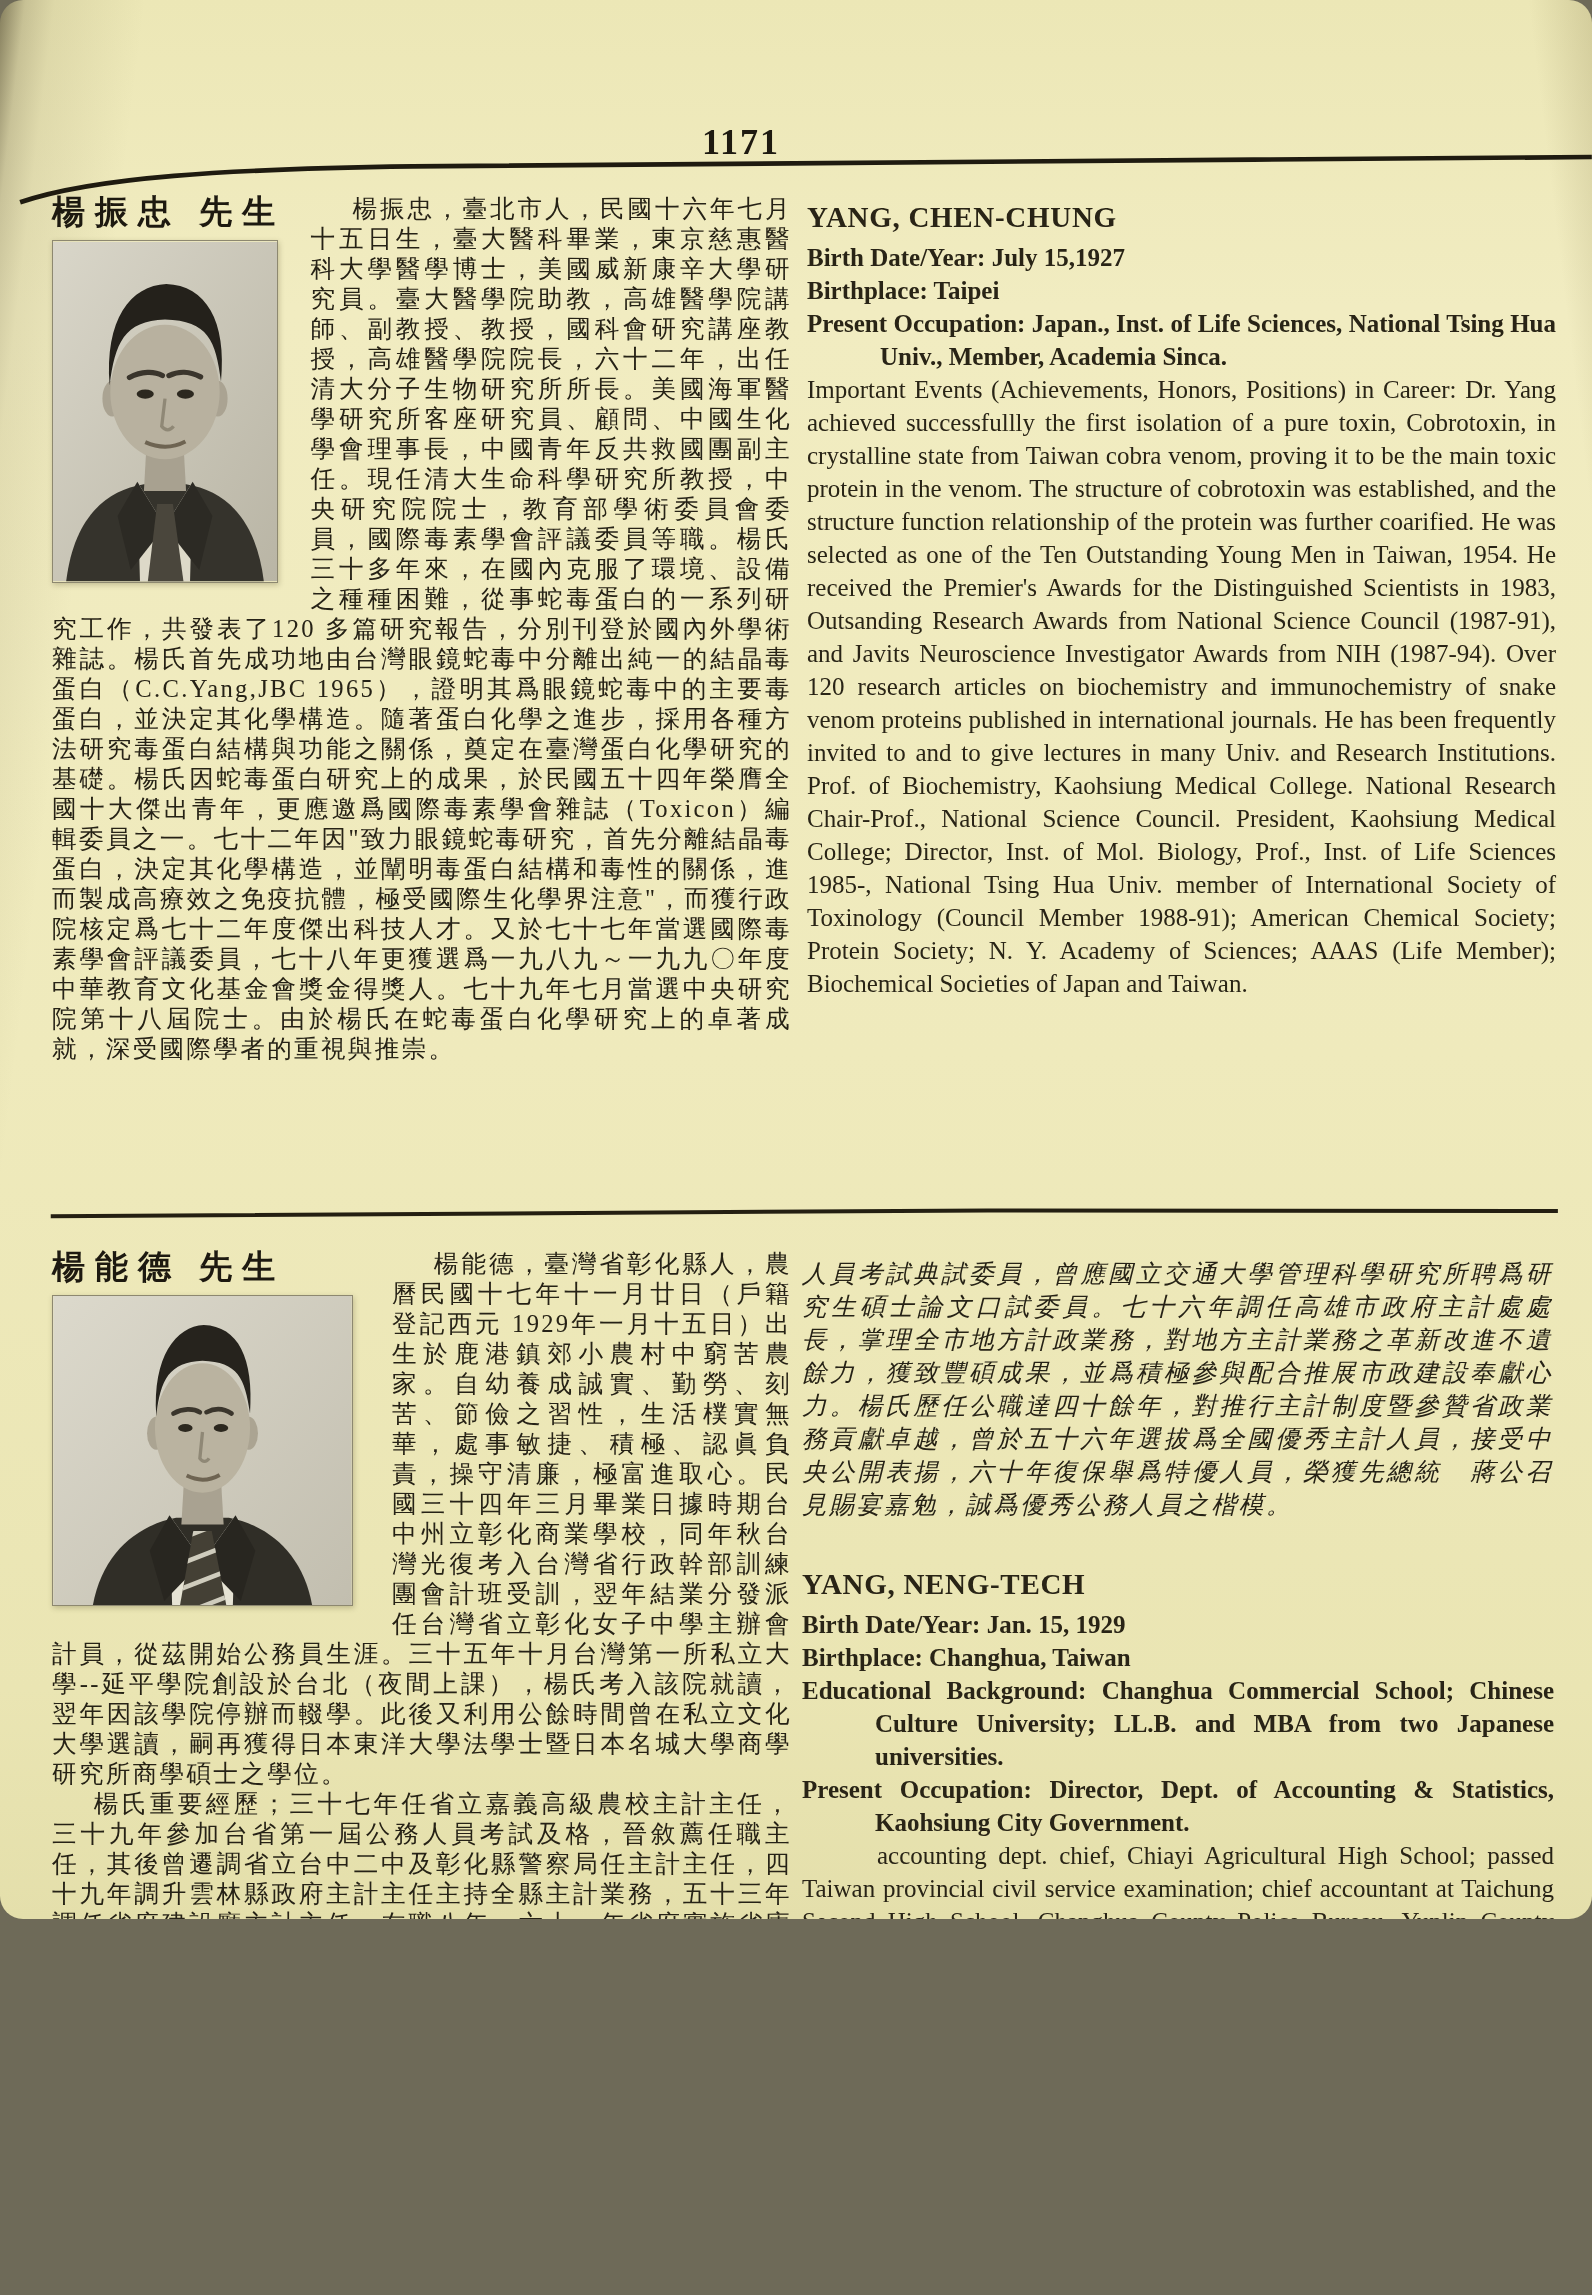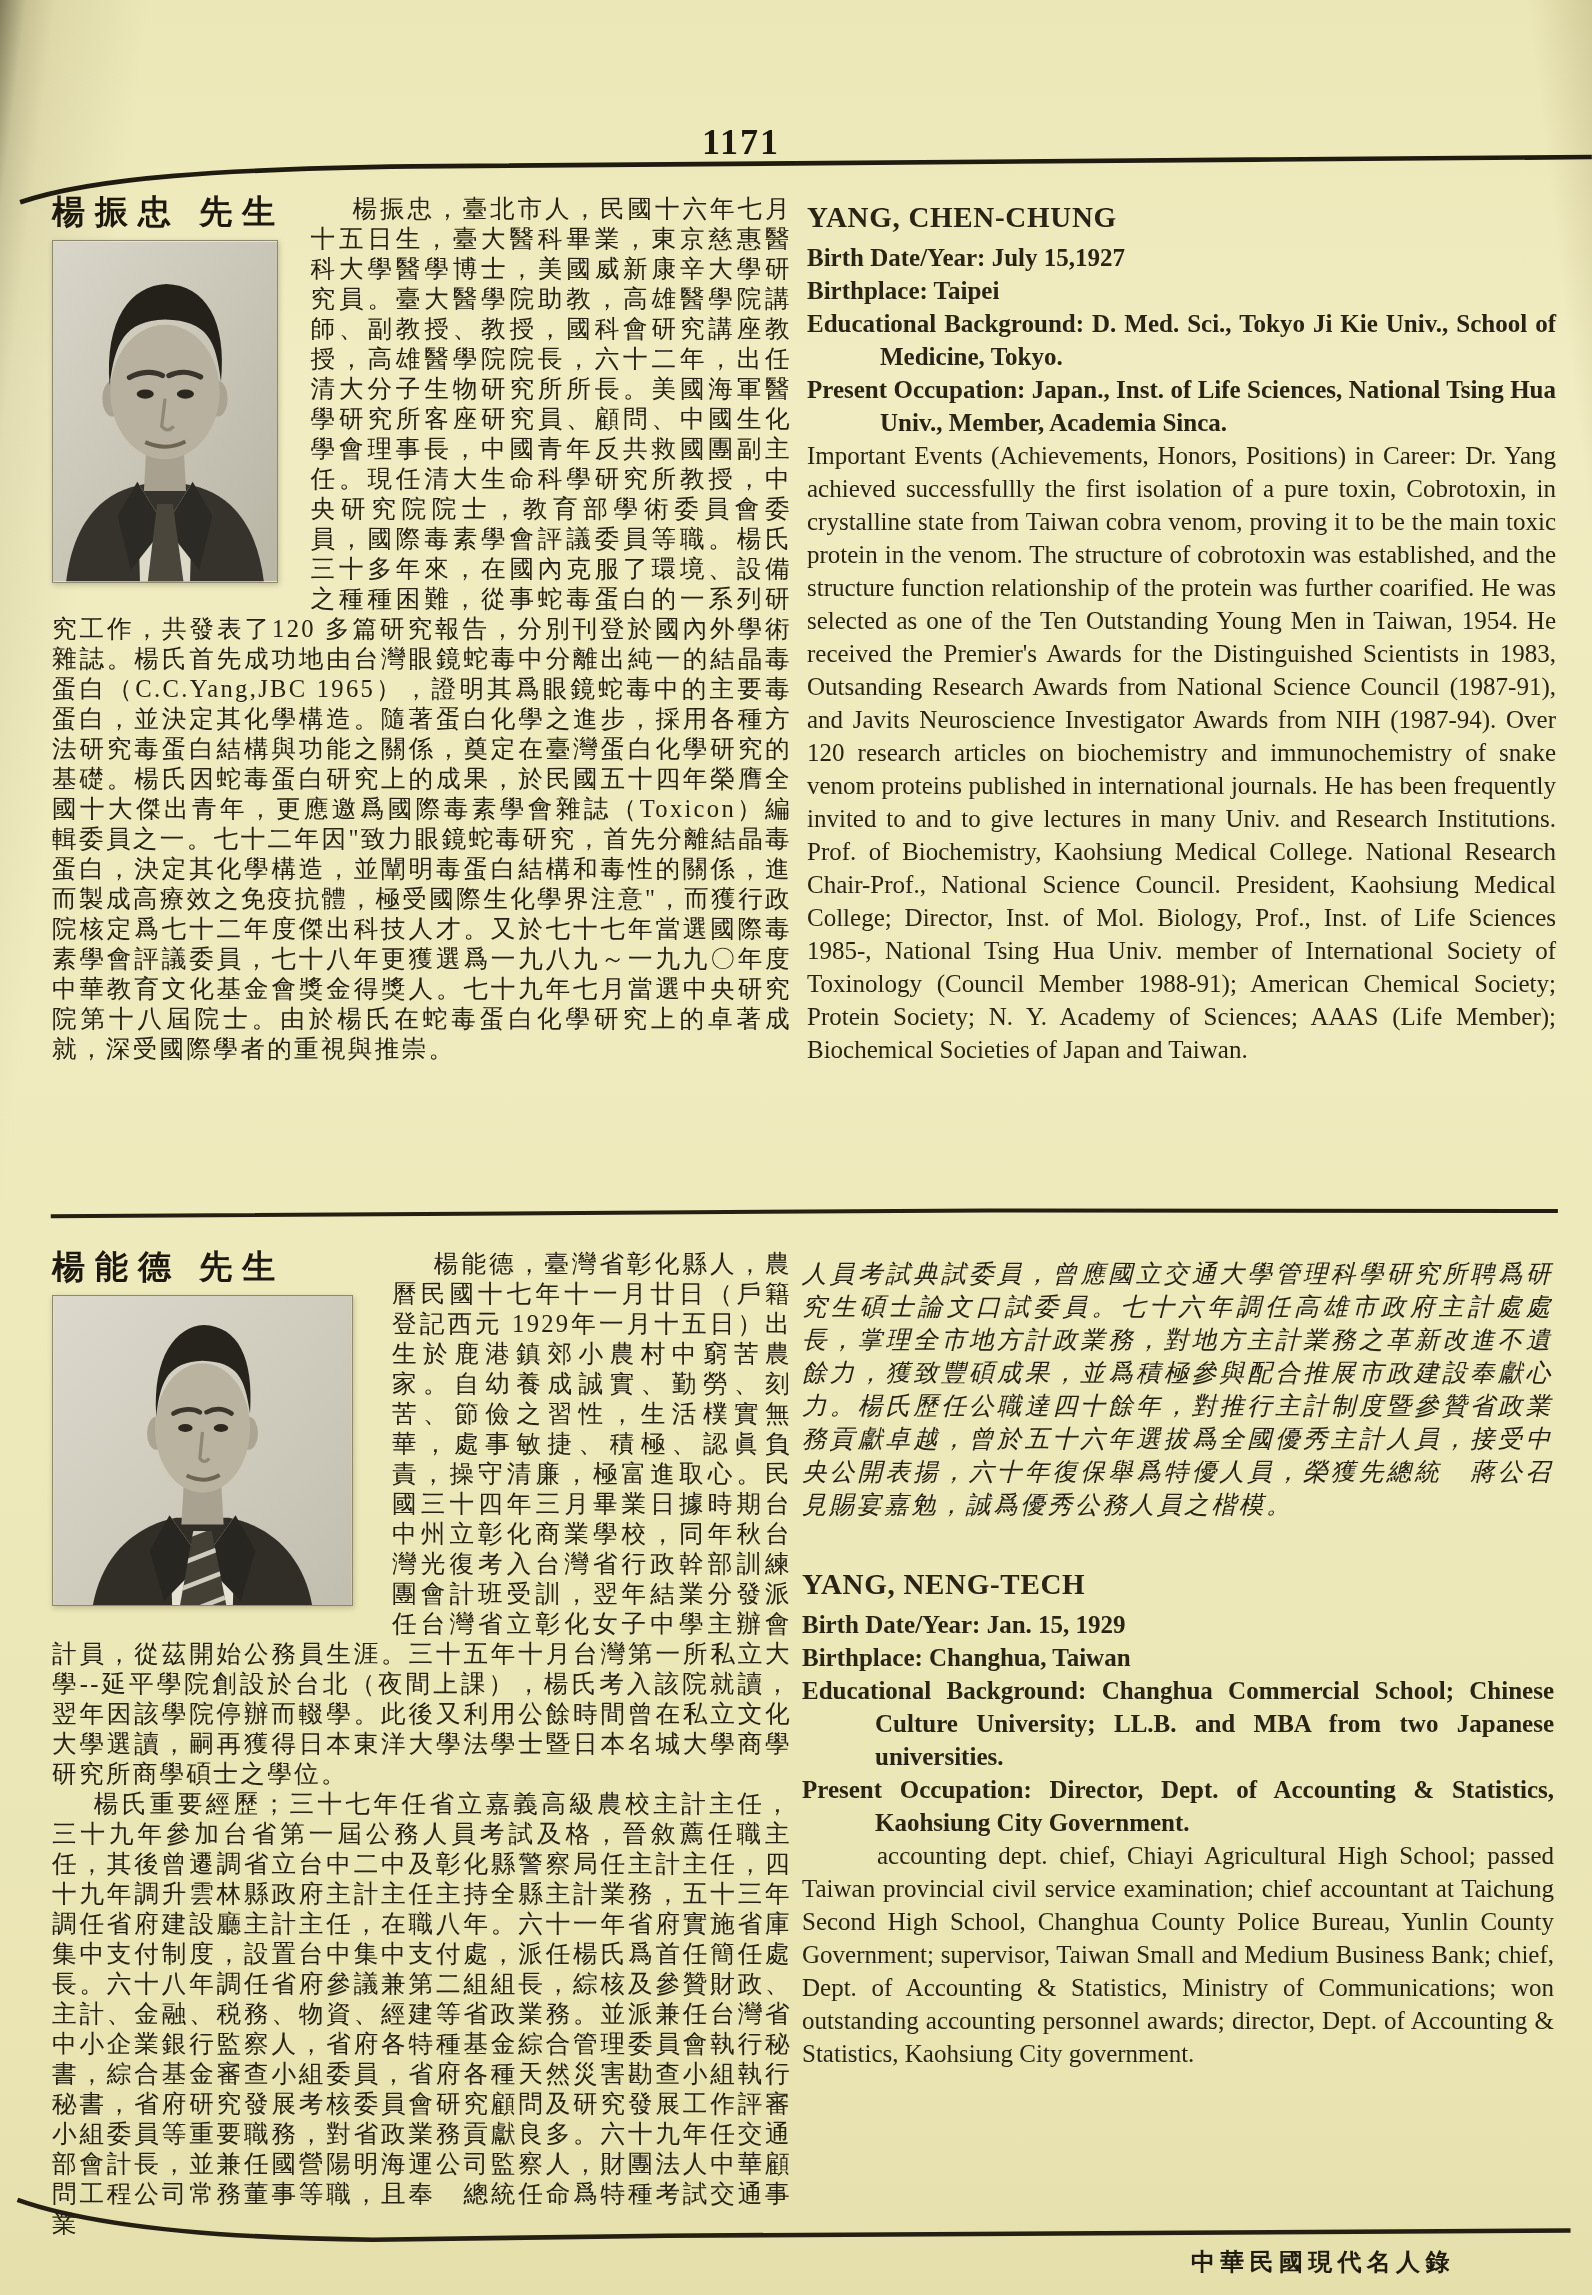--- a/index.html
+++ b/index.html
@@ -1,24 +1,25 @@
 <!DOCTYPE html>
 <html style="font-size:10.6px"><head>
 <meta charset="utf-8">
 <style>
   * { margin:0; padding:0; box-sizing:border-box; }
   html,body { background:#6e6a58; }
   .page {
-    position:relative; width:1592px; height:2295px; margin:0 auto; overflow:hidden;
+    position:relative; width:1592px; height:1919px; margin:0 auto; overflow:hidden;
     background:
       linear-gradient(97deg, rgba(46,38,18,0.55) 0%, rgba(66,56,28,0.22) 1.4%, rgba(90,80,40,0.10) 3%, rgba(0,0,0,0) 8%),
       linear-gradient(263deg, rgba(120,108,58,0.22) 0%, rgba(0,0,0,0) 3.5%),
       linear-gradient(180deg, #ece7b6 0%, #f1ecc1 16%, #efeabc 55%, #eae5b3 88%, #e4dfab 100%);
     font-family:"Liberation Serif","DejaVu Serif",serif;
     color:#221e14;
+    border-radius:23px;
   }
   .page-number { position:absolute; left:702px; top:121px; font-size:36px; font-weight:bold; letter-spacing:2px; color:#1e1a10; }
 
   
   .rules { position:absolute; left:0; top:0; width:1592px; height:2295px; z-index:5; pointer-events:none; }
 
   
   .cn { font-size:24.6px; line-height:30px; letter-spacing:2.3px; text-align:justify; text-justify:inter-character; color:#262216; }
   .cn p { margin:0; }
   .indent-cn { text-indent:1.7em; }
@@ -80,21 +81,20 @@
         <path d="M140 304 C160 313 182 313 201 303" stroke="#6e6452" stroke-width="6" fill="none"></path>
       </svg>
     </div>
     <p class="indent-cn">楊振忠，臺北市人，民國十六年七月十五日生，臺大醫科畢業，東京慈惠醫科大學醫學博士，美國威新康辛大學研究員。臺大醫學院助教，高雄醫學院講師、副教授、教授，國科會研究講座教授，高雄醫學院院長，六十二年，出任清大分子生物研究所所長。美國海軍醫學研究所客座研究員、顧問、中國生化學會理事長，中國青年反共救國團副主任。現任清大生命科學研究所教授，中央研究院院士，教育部學術委員會委員，國際毒素學會評議委員等職。楊氏三十多年來，在國內克服了環境、設備之種種困難，從事蛇毒蛋白的一系列研究工作，共發表了120 多篇研究報告，分別刊登於國內外學術雜誌。楊氏首先成功地由台灣眼鏡蛇毒中分離出純一的結晶毒蛋白（C.C.Yang,JBC 1965），證明其爲眼鏡蛇毒中的主要毒蛋白，並決定其化學構造。隨著蛋白化學之進步，採用各種方法研究毒蛋白結構與功能之關係，奠定在臺灣蛋白化學研究的基礎。楊氏因蛇毒蛋白研究上的成果，於民國五十四年榮膺全國十大傑出青年，更應邀爲國際毒素學會雜誌（Toxicon）編輯委員之一。七十二年因"致力眼鏡蛇毒研究，首先分離結晶毒蛋白，決定其化學構造，並闡明毒蛋白結構和毒性的關係，進而製成高療效之免疫抗體，極受國際生化學界注意"，而獲行政院核定爲七十二年度傑出科技人才。又於七十七年當選國際毒素學會評議委員，七十八年更獲選爲一九八九～一九九〇年度中華教育文化基金會獎金得獎人。七十九年七月當選中央研究院第十八屆院士。由於楊氏在蛇毒蛋白化學研究上的卓著成就，深受國際學者的重視與推崇。</p>
   </div>
 
   <div class="e1-right en">
     <div class="name-en">YANG, CHEN-CHUNG</div>
     <p class="hang">Birth Date/Year: July 15,1927</p>
     <p class="hang">Birthplace: Taipei</p>
-    <p class="hang">Educational Background: D. Med. Sci., Tokyo Ji Kie Univ., School of Medicine, Tokyo.</p>
     <p class="hang">Present Occupation: Japan., Inst. of Life Sciences, National Tsing Hua Univ., Member, Academia Sinca.</p>
     <p>Important Events (Achievements, Honors, Positions) in Career: Dr. Yang achieved successfullly the first isolation of a pure toxin, Cobrotoxin, in crystalline state from Taiwan cobra venom, proving it to be the main toxic protein in the venom. The structure of cobrotoxin was established, and the structure function relationship of the protein was further coarified. He was selected as one of the Ten Outstanding Young Men in Taiwan, 1954. He received the Premier's Awards for the Distinguished Scientists in 1983, Outsanding Research Awards from National Science Council (1987-91), and Javits Neuroscience Investigator Awards from NIH (1987-94). Over 120 research articles on biochemistry and immunochemistry of snake venom proteins published in international journals. He has been frequently invited to and to give lectures in many Univ. and Research Institutions. Prof. of Biochemistry, Kaohsiung Medical College. National Research Chair-Prof., National Science Council. President, Kaohsiung Medical College; Director, Inst. of Mol. Biology, Prof., Inst. of Life Sciences 1985-, National Tsing Hua Univ. member of International Society of Toxinology (Council Member 1988-91); American Chemical Society; Protein Society; N. Y. Academy of Sciences; AAAS (Life Member); Biochemical Societies of Japan and Taiwan.</p>
   </div>
 
   <div class="e2-left cn">
     <div class="head-block head2">
       <div class="name-cn">楊能德 先生</div>
       <svg class="photo-frame" width="301" height="311" viewBox="0 0 452 468" aria-hidden="true">
         <defs>
           <linearGradient id="pbg2" x1="0" y1="0" x2="1" y2="1">

